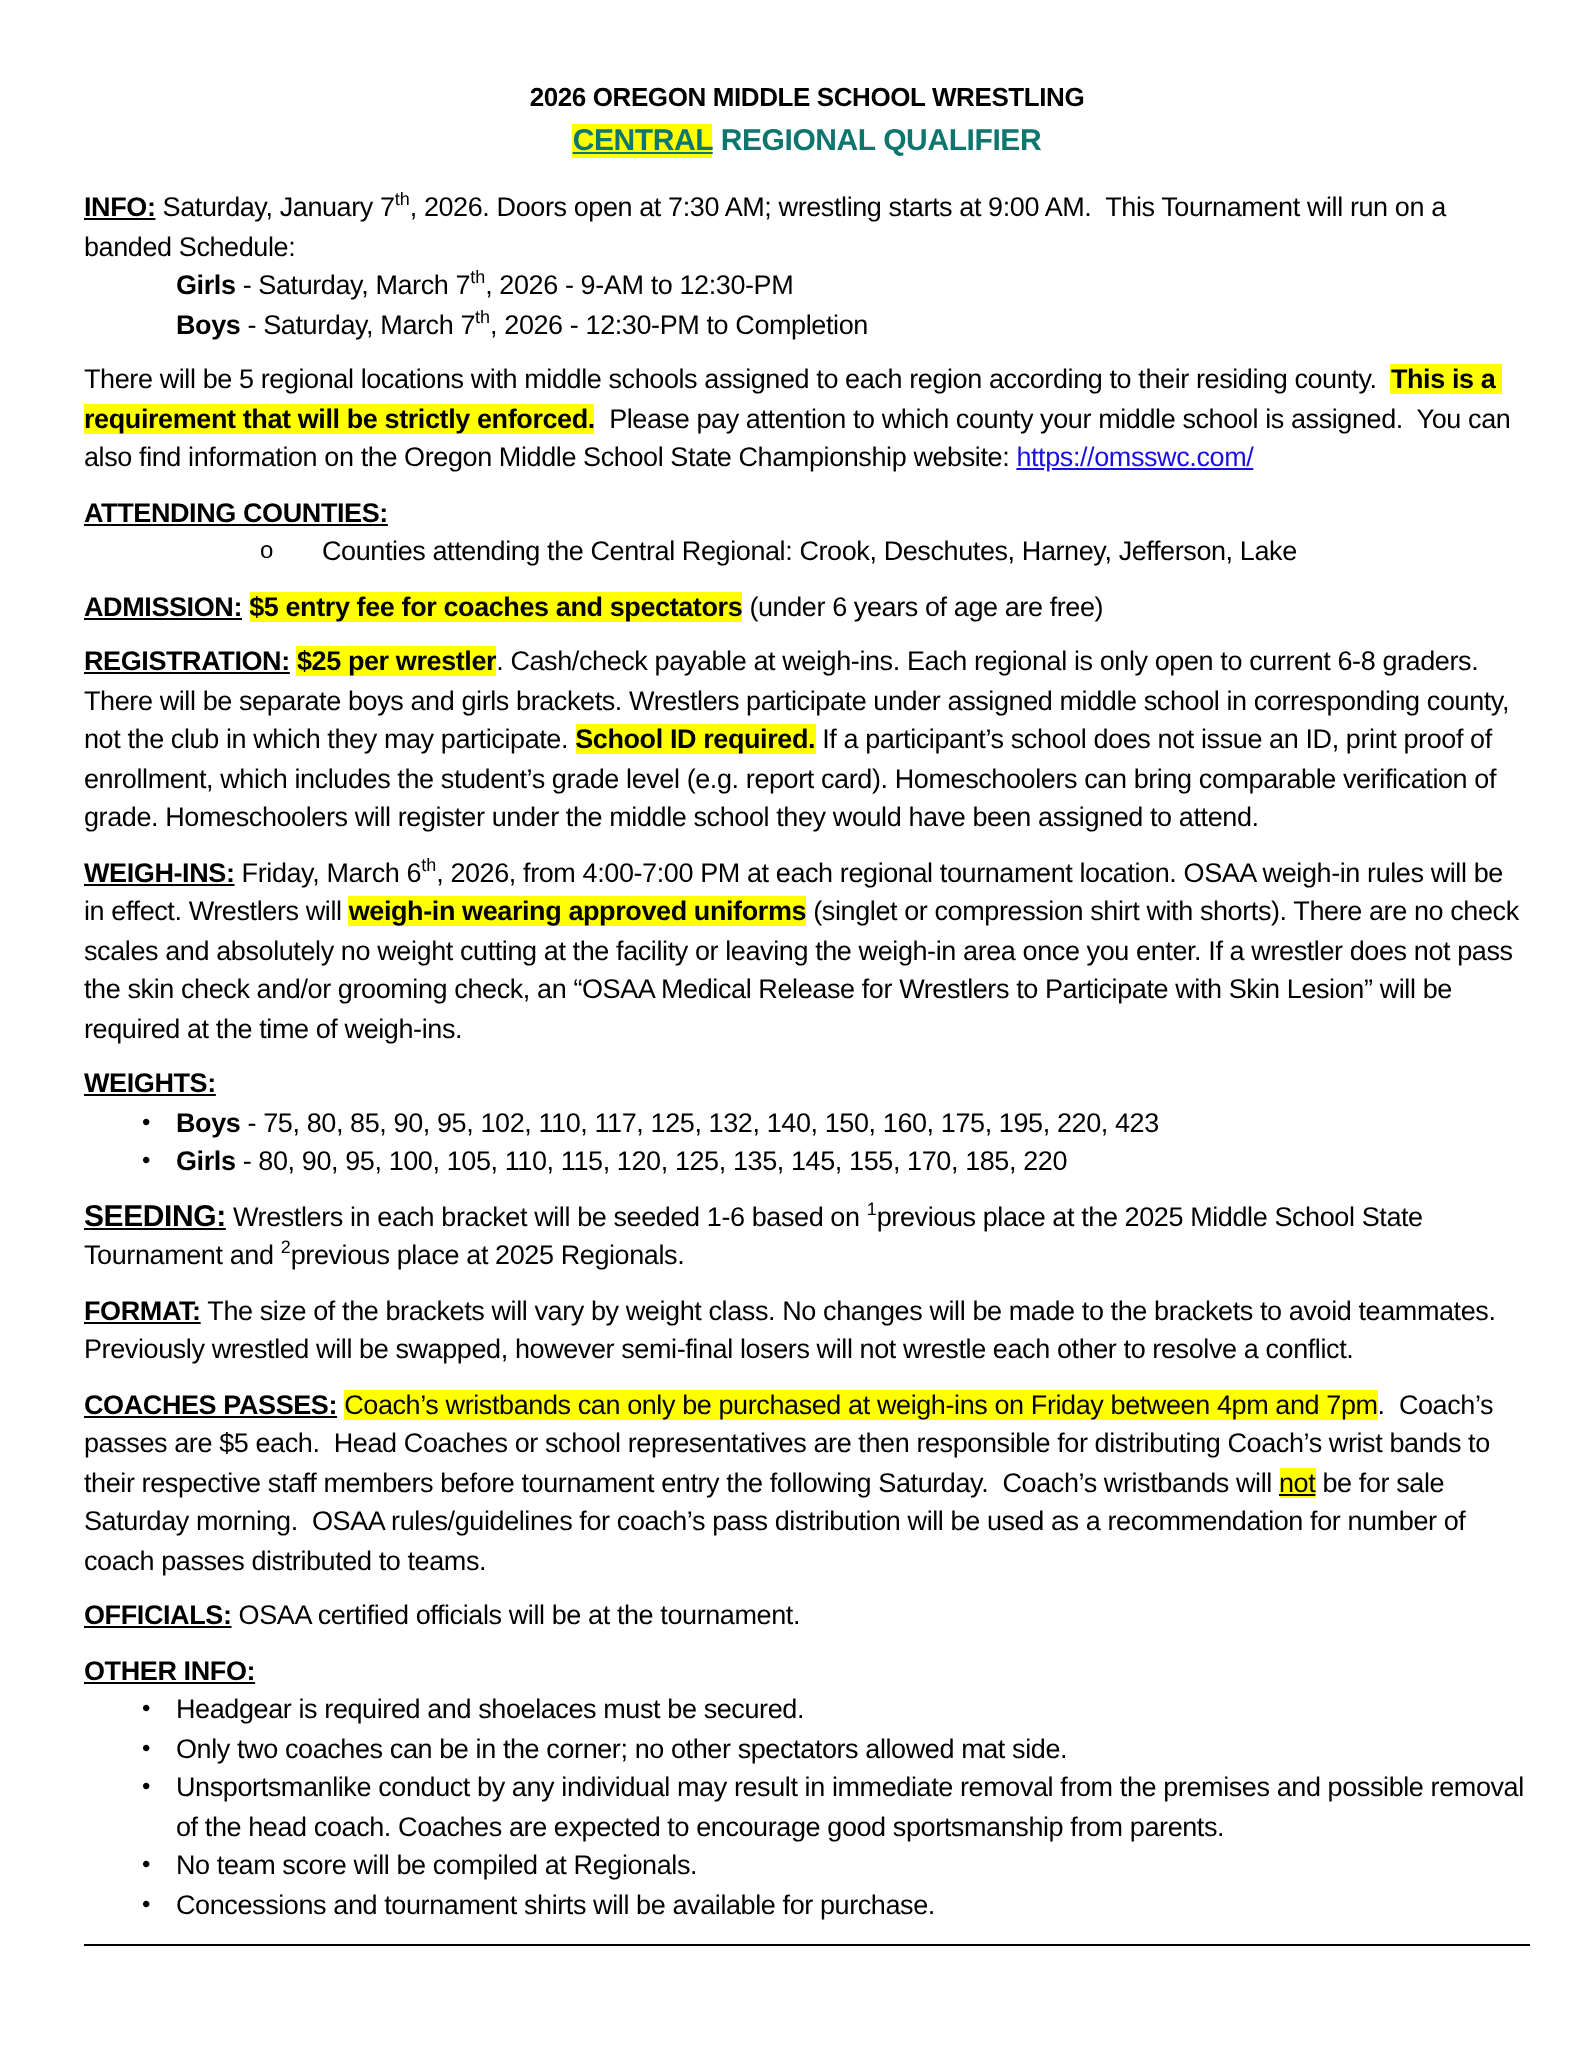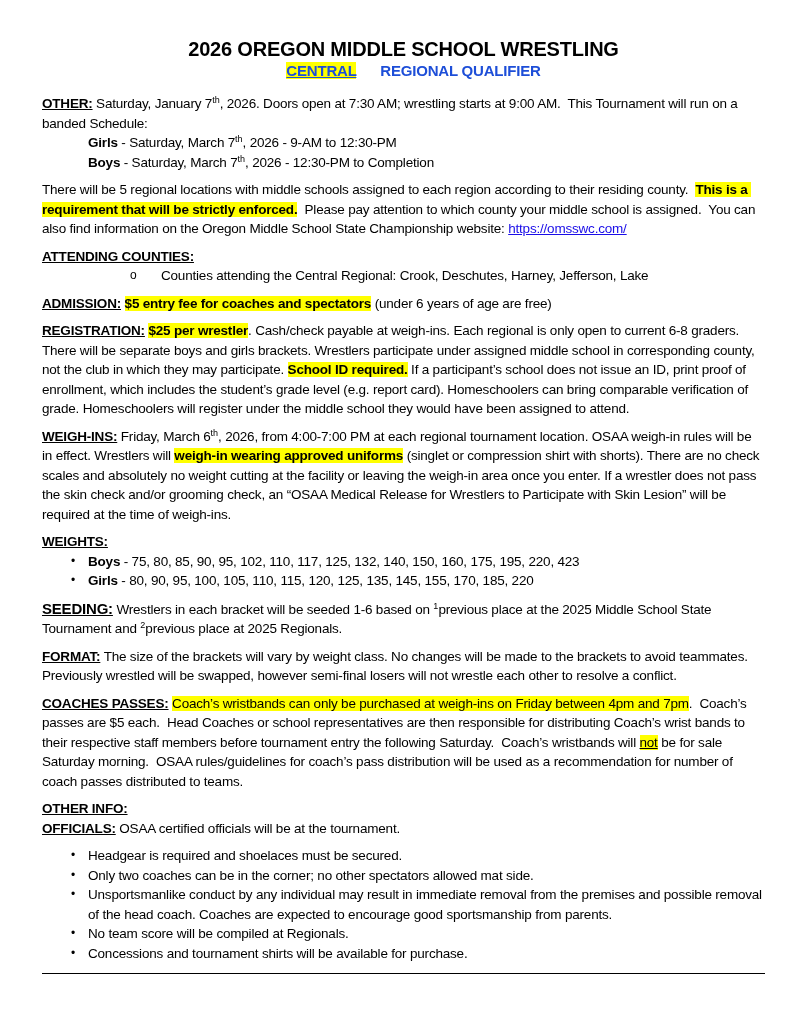--- a/index.html
+++ b/index.html
@@ -8,30 +8,30 @@
     font-family:"Liberation Sans",sans-serif;color:#000;
   }
   .page{
     padding:38px 26px 0 42px;
     font-size:13.5px;line-height:19.5px;letter-spacing:-0.2px;
   }
   p{margin:0 0 8px 0;}
   p.tight{margin-bottom:0;}
   .rich{white-space:pre-wrap;}
   .header{text-align:center;margin-bottom:12px;}
-  .title{font-size:20px;font-weight:bold;line-height:22px;margin:0;}
+  .title{font-size:13px;font-weight:bold;line-height:22px;margin:0;}
   .subtitle{font-size:15px;font-weight:bold;line-height:22px;margin:0;}
   .contact{font-size:13.5px;line-height:21px;margin:0;}
   
   .b{font-weight:bold;}
   .u{text-decoration:underline;}
   .i{}
   .hl{background:#FFFF00;}
   .red{color:#FF0000;}
-  .blue{color:#1d4ed8;margin-left:20px;}
+  .blue{color:#0f766e;}
   .link{color:#1A0DE8;text-decoration:underline;cursor:pointer;}
   .linkred{color:#FF0000;text-decoration:underline;cursor:pointer;}
   .sup{vertical-align:super;font-size:9px;line-height:0;letter-spacing:0;}
   .big{font-size:15px;}
   .indent1{margin-left:46px;}
   
   .bullet-row{display:flex;align-items:flex-start;margin:0 0 0 29px;}
   .bullet-row .marker{flex:none;width:17px;font-size:12px;}
   .bullet-row p{flex:1;margin:0;}
   .bullet-row.gap-after{margin-bottom:8px;}
@@ -42,21 +42,21 @@
 </head>
 <body>
 
 <div class="page">
 
   <div class="header">
     <p class="title">2026 OREGON MIDDLE SCHOOL WRESTLING</p>
     <p class="subtitle rich"><span class="blue b u hl">CENTRAL</span><span class=""> </span><span class="blue b">REGIONAL QUALIFIER</span></p>
   </div>
 
-  <p class="rich tight"><span class="b u">OTHER:</span><span class=""> Saturday, January 7</span><span class="sup">th</span><span class="">, 2026. Doors open at 7:30 AM; wrestling starts at 9:00 AM.  This Tournament will run on a banded Schedule:</span></p>
+  <p class="rich tight"><span class="b u">INFO:</span><span class=""> Saturday, January 7</span><span class="sup">th</span><span class="">, 2026. Doors open at 7:30 AM; wrestling starts at 9:00 AM.  This Tournament will run on a banded Schedule:</span></p>
   <p class="rich indent1 tight"><span class="b">Girls</span><span class=""> - Saturday, March 7</span><span class="sup">th</span><span class="">, 2026 - 9-AM to 12:30-PM</span></p>
   <p class="rich indent1"><span class="b">Boys</span><span class=""> - Saturday, March 7</span><span class="sup">th</span><span class="">, 2026 - 12:30-PM to Completion</span></p>
 
   <p class="rich"><span class="">There will be 5 regional locations with middle schools assigned to each region according to their residing county.  </span><span class="b hl">This is a requirement that will be strictly enforced.</span><span class="">  Please pay attention to which county your middle school is assigned.  You can also find information on the Oregon Middle School State Championship website: </span><span class="link">https://omsswc.com/</span></p>
 
   <p class="rich tight"><span class="b u">ATTENDING COUNTIES:</span></p>
   <div class="bullet-row counties gap-after">
     <span class="marker">o</span>
     <p class="rich"><span class="i">Counties attending the Central Regional: Crook, Deschutes, Harney, Jefferson, Lake</span></p>
   </div>
@@ -76,23 +76,23 @@
     <span class="marker">•</span>
     <p class="rich"><span class="b">Girls</span><span class=""> - 80, 90, 95, 100, 105, 110, 115, 120, 125, 135, 145, 155, 170, 185, 220</span></p>
   </div>
 
   <p class="rich"><span class="b u big">SEEDING:</span><span class=""> Wrestlers in each bracket will be seeded 1-6 based on </span><span class="sup">1</span><span class="">previous place at the 2025 Middle School State Tournament and </span><span class="sup">2</span><span class="">previous place at 2025 Regionals.</span></p>
 
   <p class="rich"><span class="b u">FORMAT:</span><span class=""> The size of the brackets will vary by weight class. No changes will be made to the brackets to avoid teammates. Previously wrestled will be swapped, however semi-final losers will not wrestle each other to resolve a conflict.</span></p>
 
   <p class="rich"><span class="b u">COACHES PASSES:</span><span class=""> </span><span class="hl">Coach’s wristbands can only be purchased at weigh-ins on Friday between 4pm and 7pm</span><span class="">.  Coach’s passes are $5 each.  Head Coaches or school representatives are then responsible for distributing Coach’s wrist bands to their respective staff members before tournament entry the following Saturday.  Coach’s wristbands will </span><span class="u hl">not</span><span class=""> be for sale Saturday morning.  OSAA rules/guidelines for coach’s pass distribution will be used as a recommendation for number of coach passes distributed to teams.</span></p>
 
+  <p class="rich"><span class="b u">OFFICIALS:</span><span class=""> OSAA certified officials will be at the tournament.</span></p>
+
   <p class="rich tight"><span class="b u">OTHER INFO:</span></p>
-
-  <p class="rich"><span class="b u">OFFICIALS:</span><span class=""> OSAA certified officials will be at the tournament.</span></p>
   <div class="bullet-row">
     <span class="marker">•</span>
     <p class="rich"><span class="">Headgear is required and shoelaces must be secured.</span></p>
   </div>
   <div class="bullet-row">
     <span class="marker">•</span>
     <p class="rich"><span class="">Only two coaches can be in the corner; no other spectators allowed mat side.</span></p>
   </div>
   <div class="bullet-row">
     <span class="marker">•</span>

